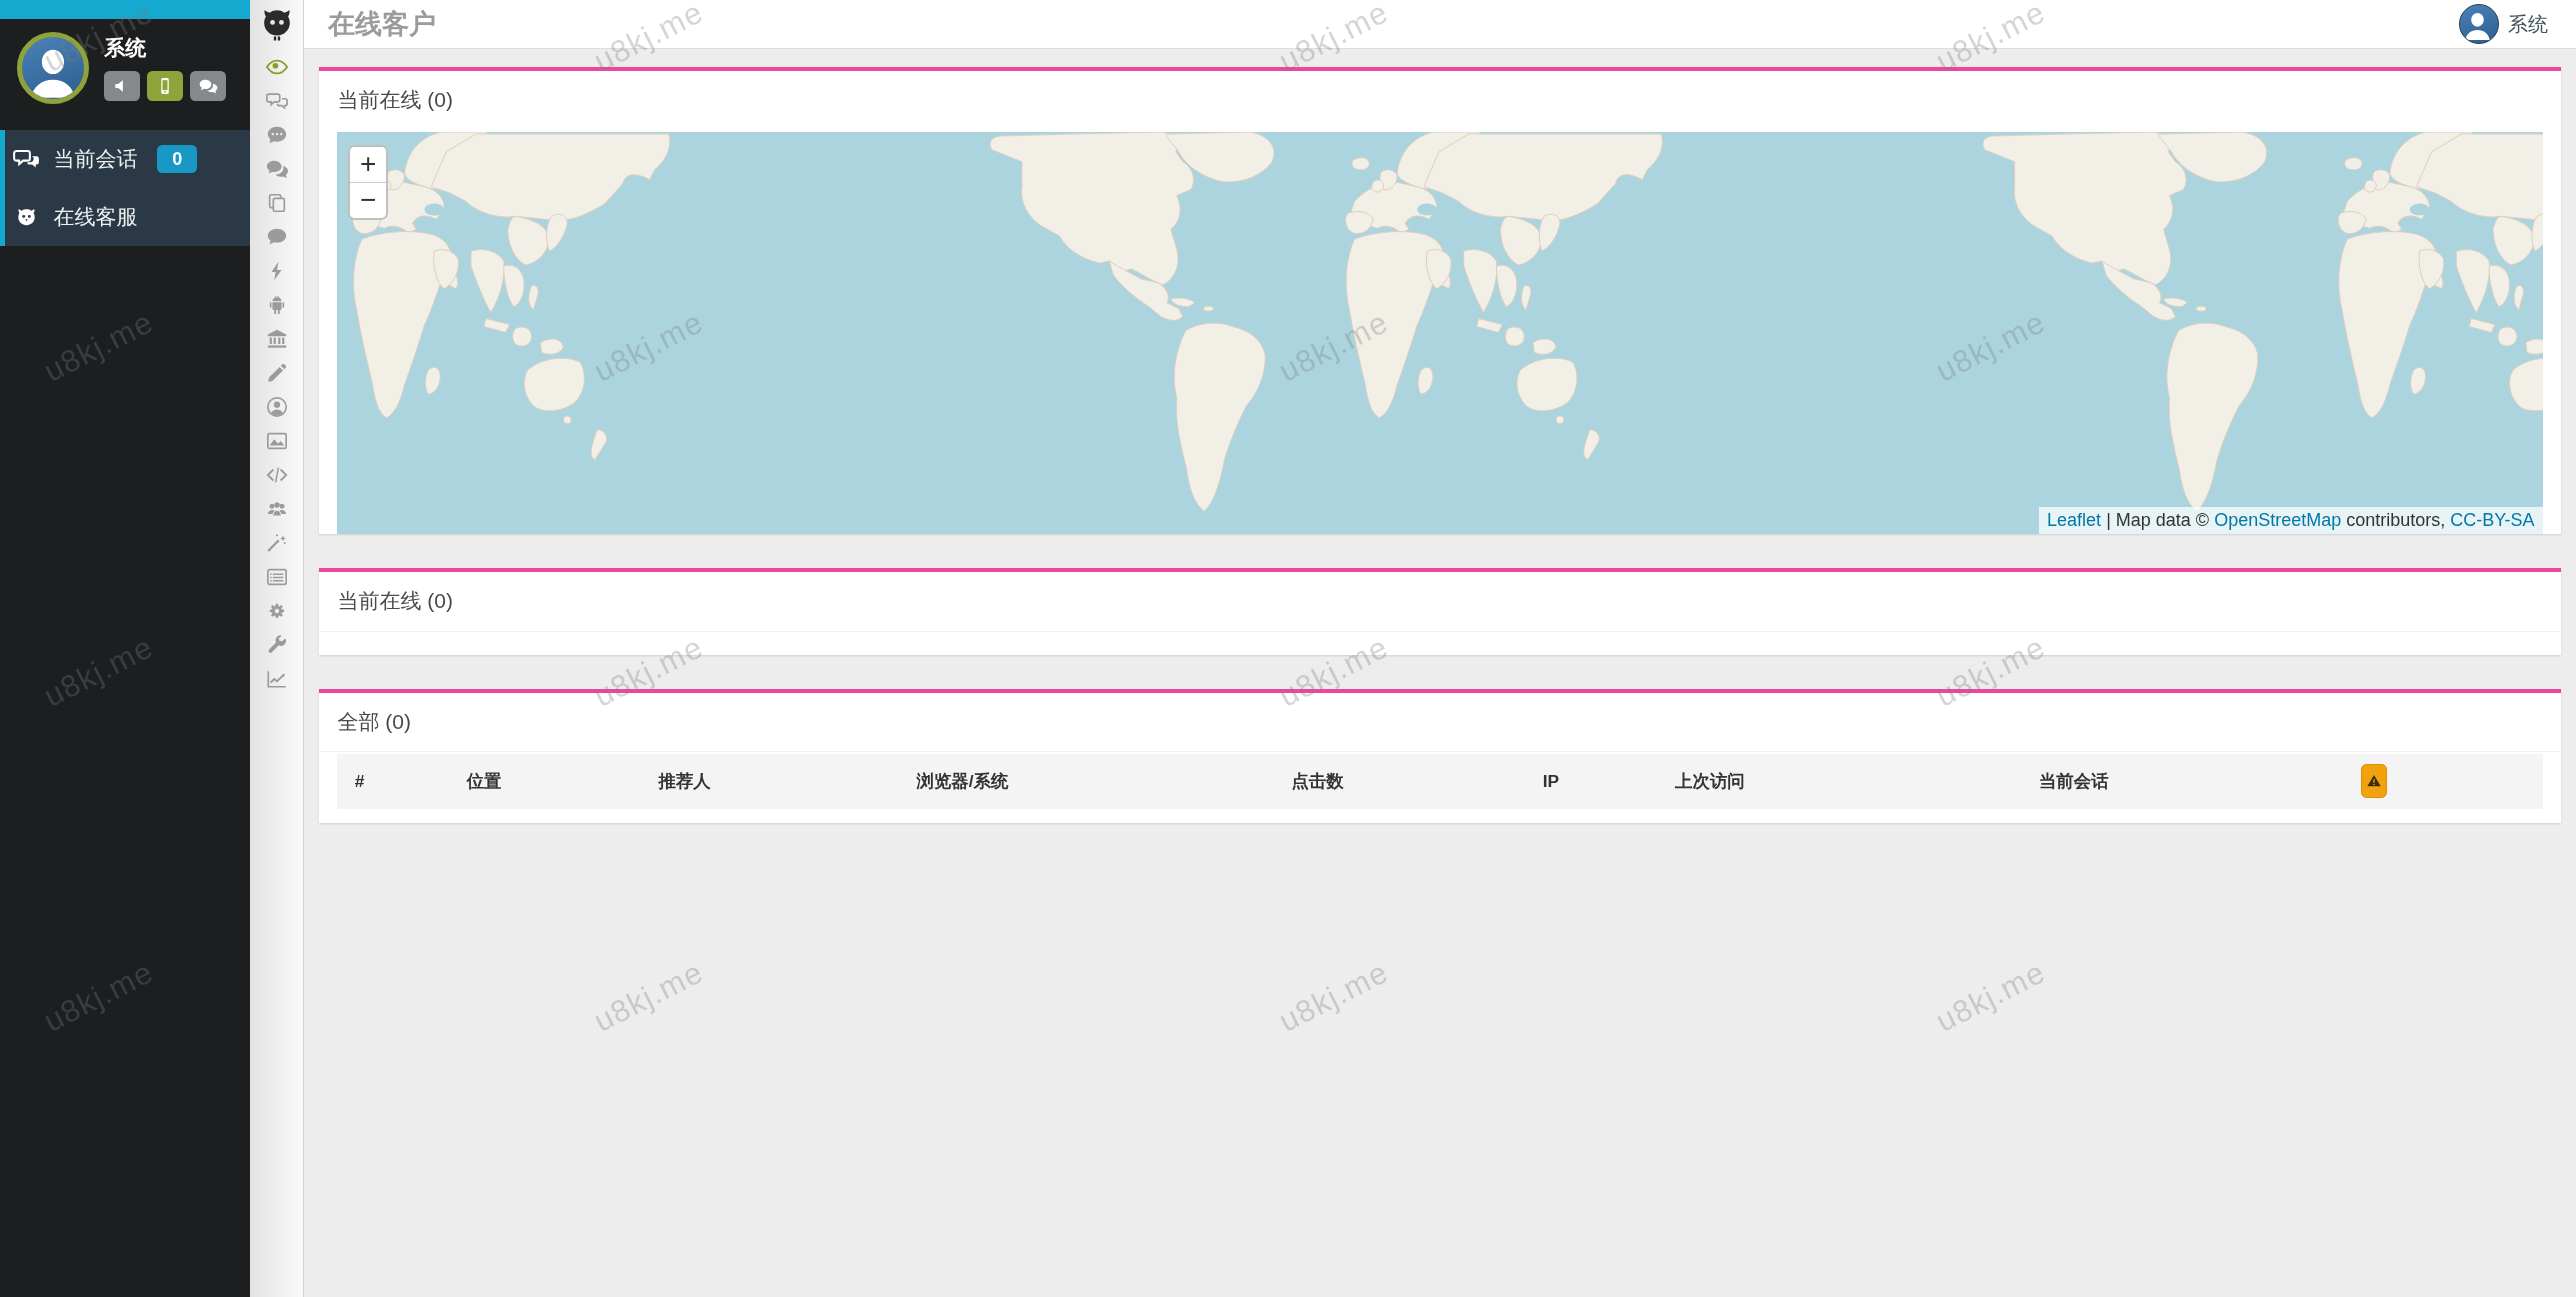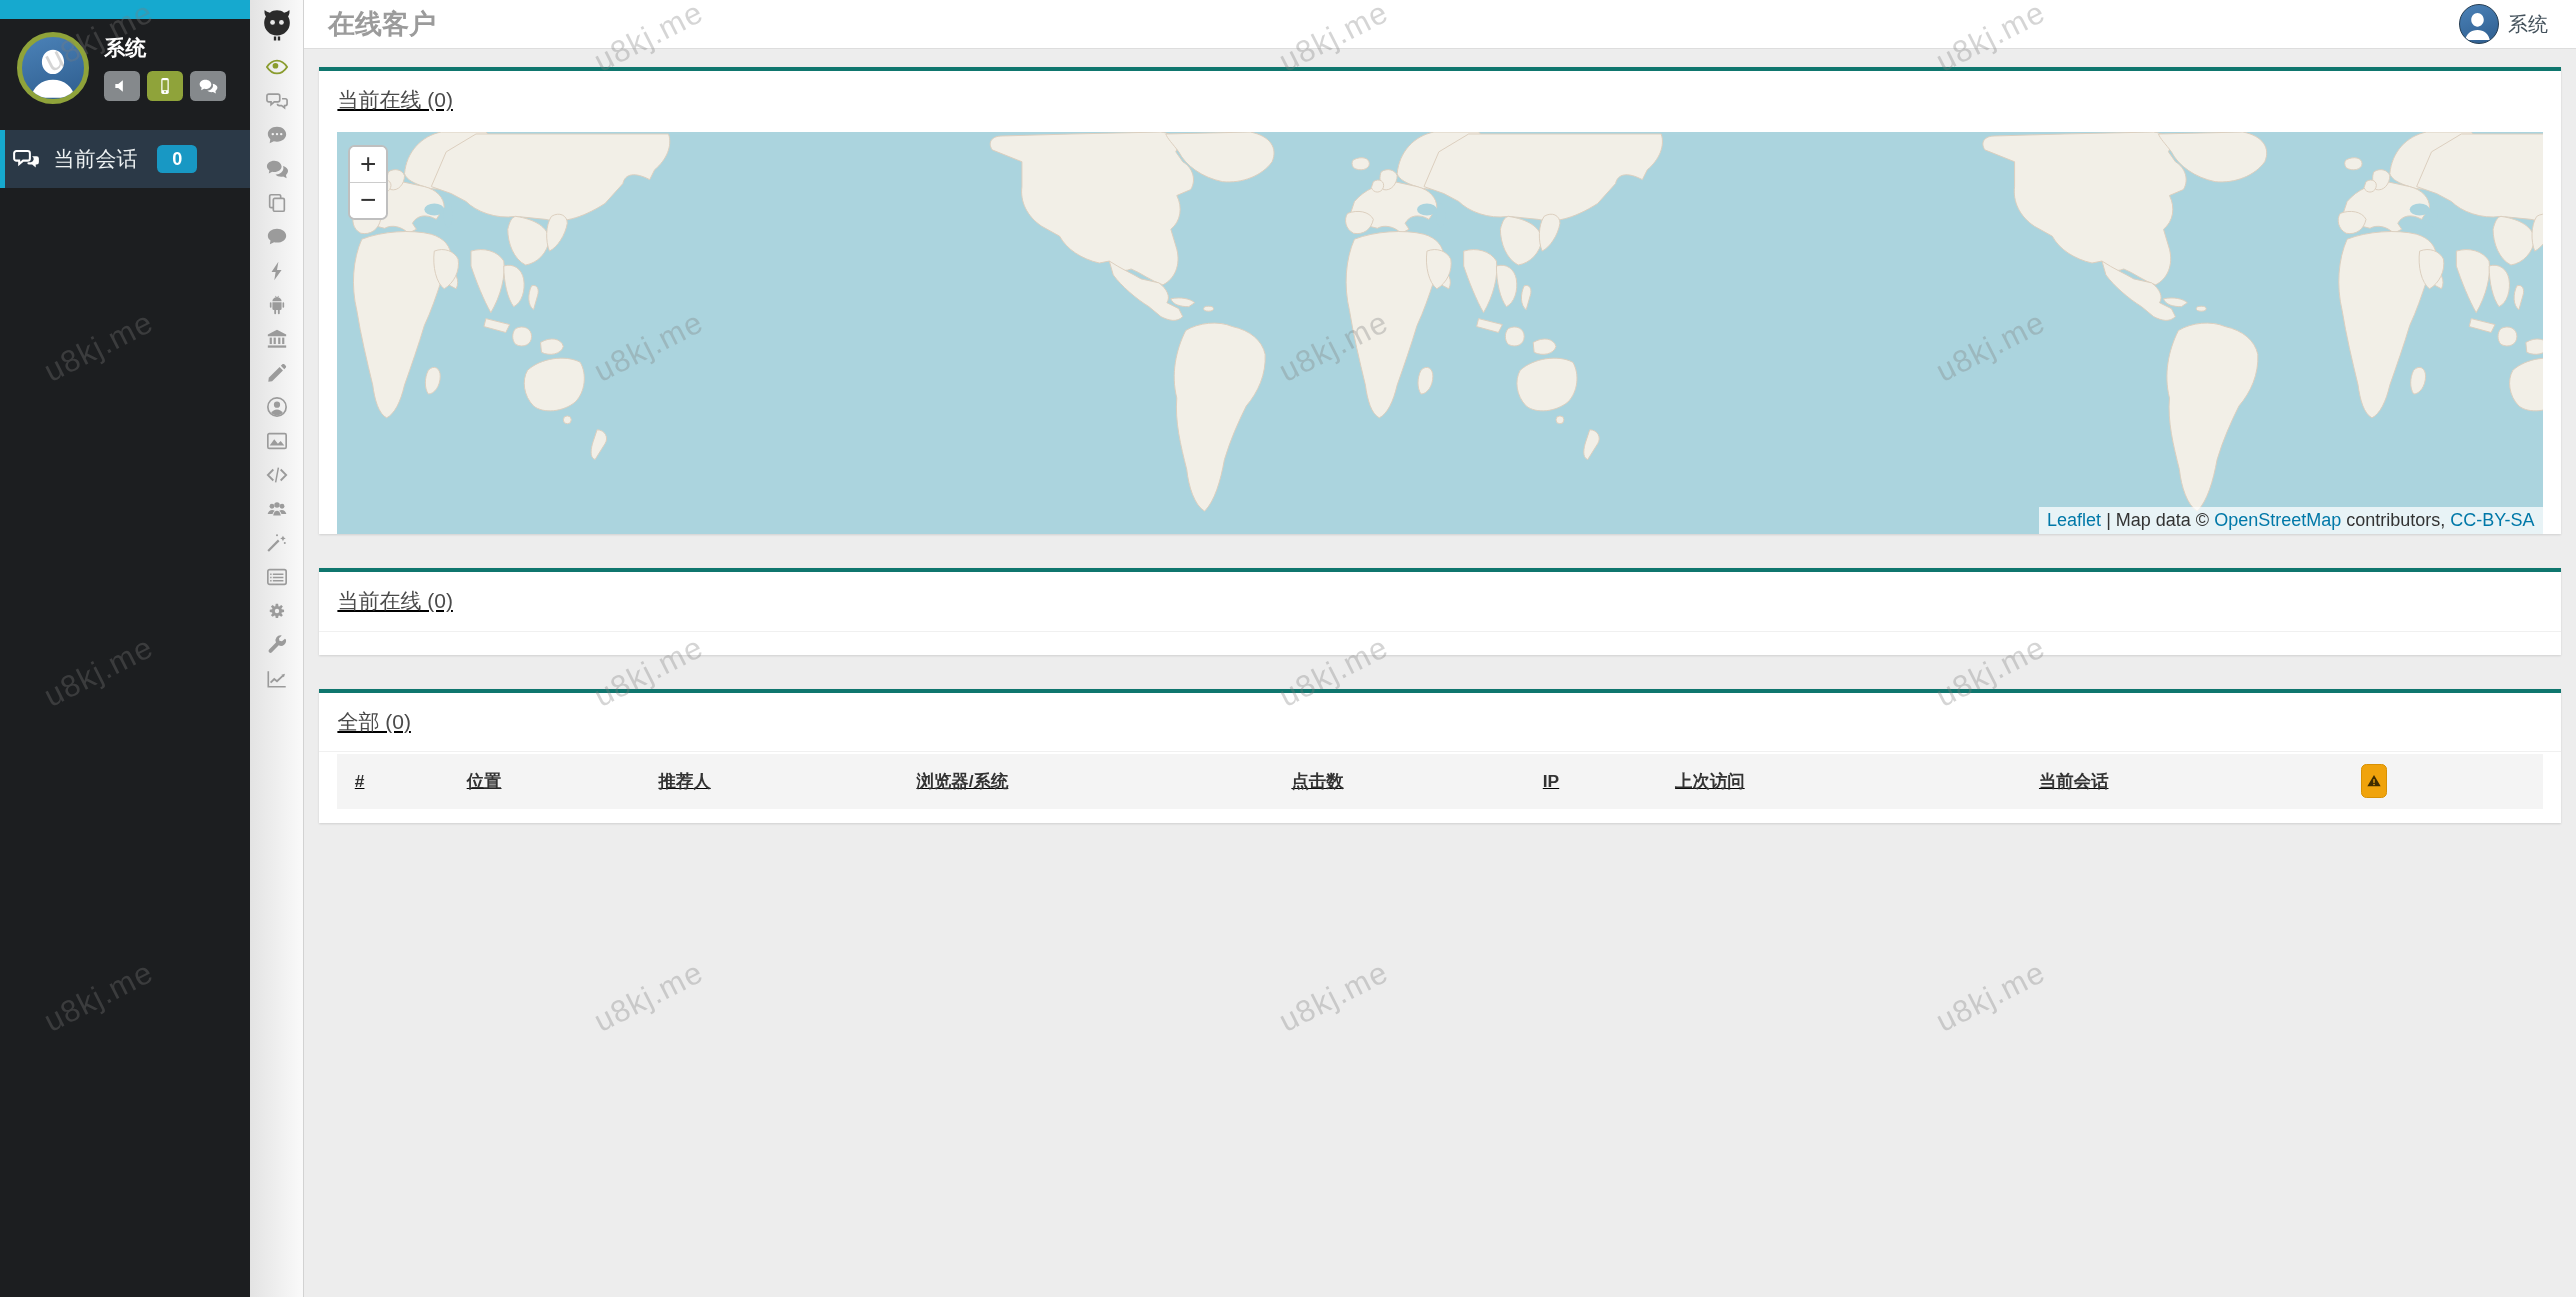--- a/index.html
+++ b/index.html
@@ -41,21 +41,21 @@
   .main{position:absolute;left:304px;top:0;right:0;bottom:0;}
   .topbar{height:48px;background:#fff;border-bottom:0.7px solid #ddd;display:flex;align-items:center;}
   .page-title{font-size:27px;color:#9b9b9b;font-weight:bold;margin:0 0 0 24px;flex:1;}
   .topbar-user{display:flex;align-items:center;gap:9.4px;margin-right:28px;cursor:pointer;}
   .mini-avatar{width:38px;height:38px;border-radius:50%;background:linear-gradient(160deg,#4b82b8,#2e5d8e);
     border:1.3px solid #243c52;overflow:hidden;flex:none;}
   .mini-avatar svg{width:35px;height:35px;margin-top:2.7px;display:block;}
   .topbar-user-name{font-size:20px;color:#44525c;}
 
   .content{position:absolute;top:49px;left:0;right:0;bottom:0;background:#ededed;padding:18px 15.4px 0 15.4px;box-sizing:border-box;}
-  .panel{background:#fff;border-top:4px solid #0f766e;box-shadow:0 0.7px 2px rgba(0,0,0,.12);margin-bottom:34px;text-decoration:underline;}
+  .panel{background:#fff;border-top:4px solid #ec4899;box-shadow:0 0.7px 2px rgba(0,0,0,.12);margin-bottom:34px;}
   .panel-header{font-size:21px;color:#4a4a4a;padding:15.4px 18px;}
   .panel-header.with-line{border-bottom:0.7px solid #f0f0f0;}
   .panel-empty-body{height:23px;}
 
   
   .map{position:relative;height:402px;margin:2px 18px 28px 18px;background:#abd4de;overflow:hidden;}
   .map-strip{position:absolute;left:0;top:0;width:2978px;height:402px;display:block;}
   .zoomctl{position:absolute;left:10.7px;top:13.4px;width:36px;background:#fff;border:2px solid rgba(0,0,0,.25);
     border-radius:6.7px;overflow:hidden;z-index:5;}
   .zoombtn{display:block;height:35px;line-height:34px;text-align:center;font-size:28px;color:#333;
@@ -119,20 +119,29 @@
     </div>
     <nav class="menu" id="sidebar-menu">
         <div class="menu-item">
           <span class="mi-icon"><svg viewBox="0 0 24 24" class="">
               <path fill="none" stroke="#fff" stroke-width="1.8" d="M3 4.5h10a2 2 0 0 1 2 2v4.5a2 2 0 0 1-2 2H9l-3.5 3v-3H3a2 2 0 0 1-2-2V6.5a2 2 0 0 1 2-2z"></path>
               <path fill="#fff" d="M17 9h4a2 2 0 0 1 2 2v3.5a2 2 0 0 1-2 2h-.8V19l-3.2-2.5h-2.5a2 2 0 0 1-1.9-1.4l.9-.6h2.5a3 3 0 0 0 1-5.5z"></path>
             </svg></span>
           <span class="mi-label">当前会话</span>
           <span class="badge">0</span>
         </div>
+        <div class="menu-item">
+          <span class="mi-icon"><svg viewBox="0 0 24 24" class="">
+              <path fill="#fff" d="M5 4.5c.9.7 1.9 1.2 2.9 1.4C9 5 10.4 4.6 12 4.6s3 .4 4.1 1.3c1-.2 2-.7 2.9-1.4.3 1.3 0 2.6-.7 3.6.6 1.1 1 2.3 1 3.6 0 3.9-3.3 7.1-7.3 7.1s-7.3-3.2-7.3-7.1c0-1.3.4-2.5 1-3.6-.7-1-1-2.3-.7-3.6z"></path>
+              <circle cx="9.5" cy="11" r="1.3" fill="#2b3947"></circle>
+              <circle cx="14.5" cy="11" r="1.3" fill="#2b3947"></circle>
+              <path fill="#2b3947" d="M11 13.5h2l-1 2-1-2z"></path>
+            </svg></span>
+          <span class="mi-label">在线客服</span>
+        </div>
       </nav>
   </aside>
 
   <div class="iconrail">
     <div class="rail-logo">
         <svg viewBox="0 0 24 24" class="">
           <path fill="currentColor" d="M4.2 2.6c1 .9 2.1 1.4 3.3 1.6C8.8 3.2 10.3 2.7 12 2.7s3.2.5 4.5 1.5c1.2-.2 2.3-.7 3.3-1.6.3 1.5 0 3-.8 4.1.7 1.2 1.1 2.6 1.1 4.1 0 4.4-3.6 7.9-8.1 7.9s-8.1-3.5-8.1-7.9c0-1.5.4-2.9 1.1-4.1-.8-1.1-1.1-2.6-.8-4.1z"></path>
           <circle cx="9.2" cy="10.4" r="1.5" fill="#e9e9e9"></circle>
           <circle cx="14.8" cy="10.4" r="1.5" fill="#e9e9e9"></circle>
           <path fill="currentColor" d="M10 19.2h1.5v2.6H10zM12.5 19.2H14v2.6h-1.5z"></path>

